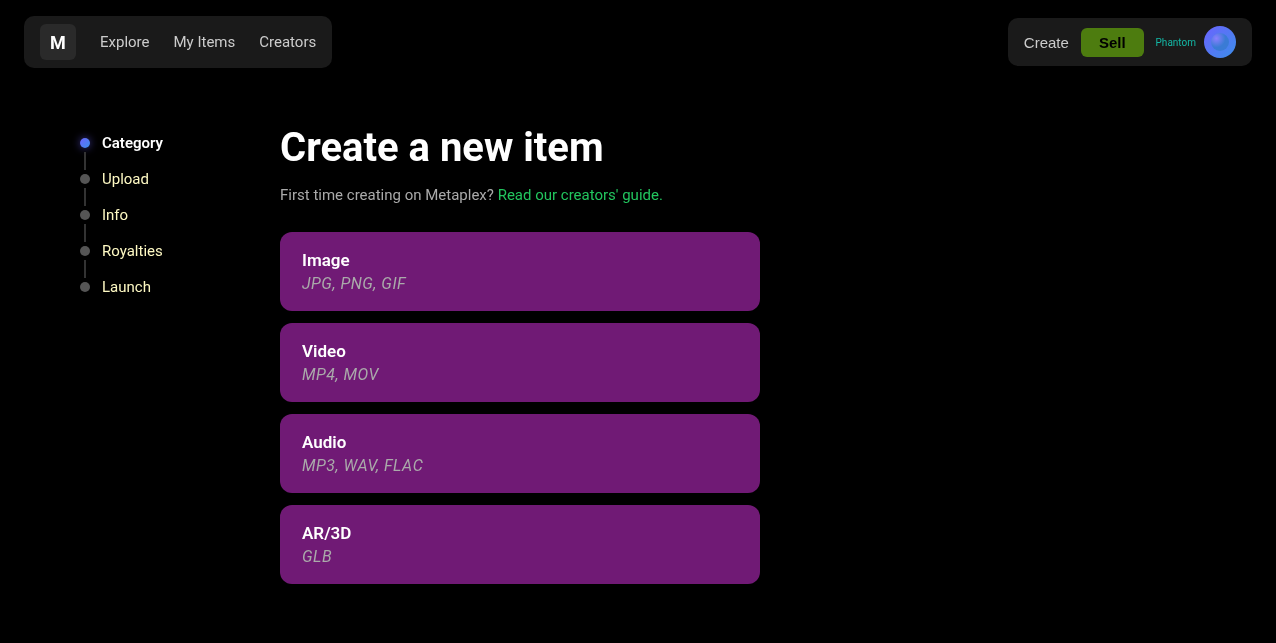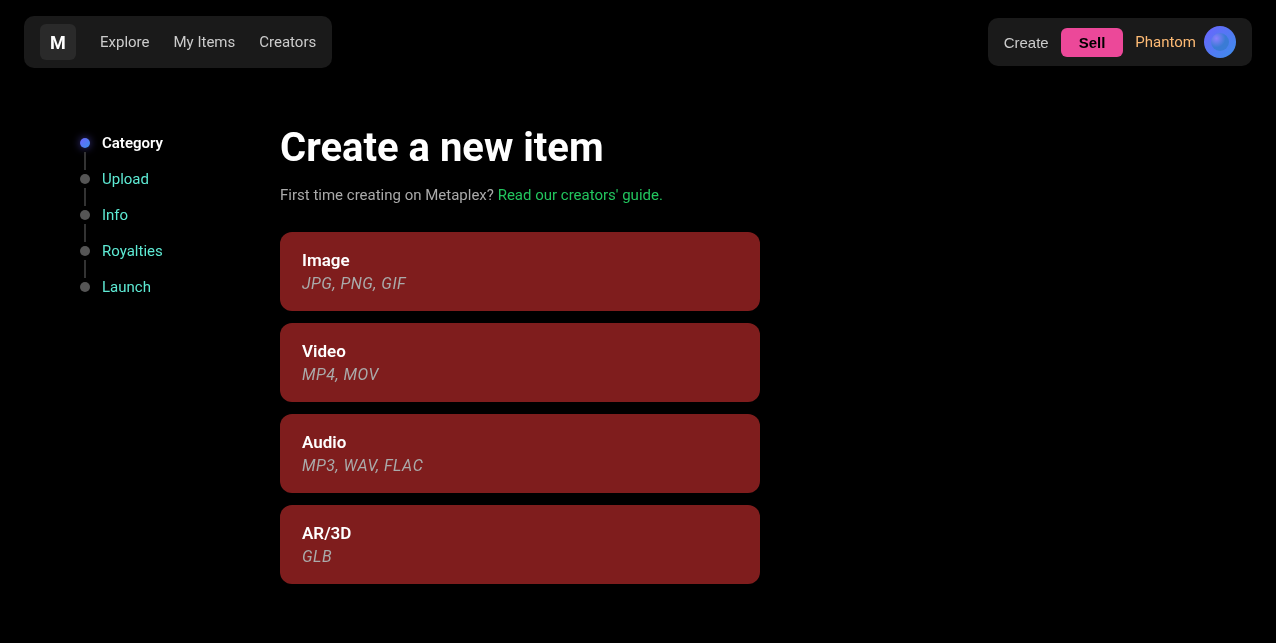--- a/index.html
+++ b/index.html
@@ -73,36 +73,36 @@
 
     .btn-create {
       background: transparent;
       border: none;
       color: #cccccc;
       font-size: 15px;
       cursor: pointer;
     }
 
     .btn-sell {
-      background-color: #ec4899;
+      background-color: #4d7c0f;
       color: #000000;
       border: none;
       border-radius: 6px;
       padding: 6px 18px;
       font-size: 15px;
       font-weight: 600;
       cursor: pointer;
     }
 
     .nav-user {
       display: flex;
       align-items: center;
       gap: 8px;
-      color: #fdba74;
-      font-size: 15px;
+      color: #14b8a6;
+      font-size: 10px;
       cursor: pointer;
     }
 
     .avatar {
       width: 32px;
       height: 32px;
       border-radius: 50%;
       background: linear-gradient(135deg, #6c63ff, #3b8ee8);
       display: flex;
       align-items: center;
@@ -151,21 +151,21 @@
     .sidebar-label {
       font-size: 15px;
     }
 
     .sidebar-label.active {
       color: #ffffff;
       font-weight: 600;
     }
 
     .sidebar-label.inactive {
-      color: #5eead4;
+      color: #fef9c3;
     }
 
     .sidebar-connector {
       width: 2px;
       height: 18px;
       background-color: #333;
       margin-left: 4px;
     }
 
     
@@ -188,21 +188,21 @@
       margin-bottom: 28px;
     }
 
     .page-subtitle a {
       color: #22c55e;
       text-decoration: none;
     }
 
     
     .category-card {
-      background-color: #7f1d1d;
+      background-color: #701a75;
       border-radius: 12px;
       padding: 18px 22px;
       margin-bottom: 12px;
       cursor: pointer;
       transition: background-color 0.2s;
     }
 
     .category-card-title {
       font-size: 17px;
       font-weight: 600;

